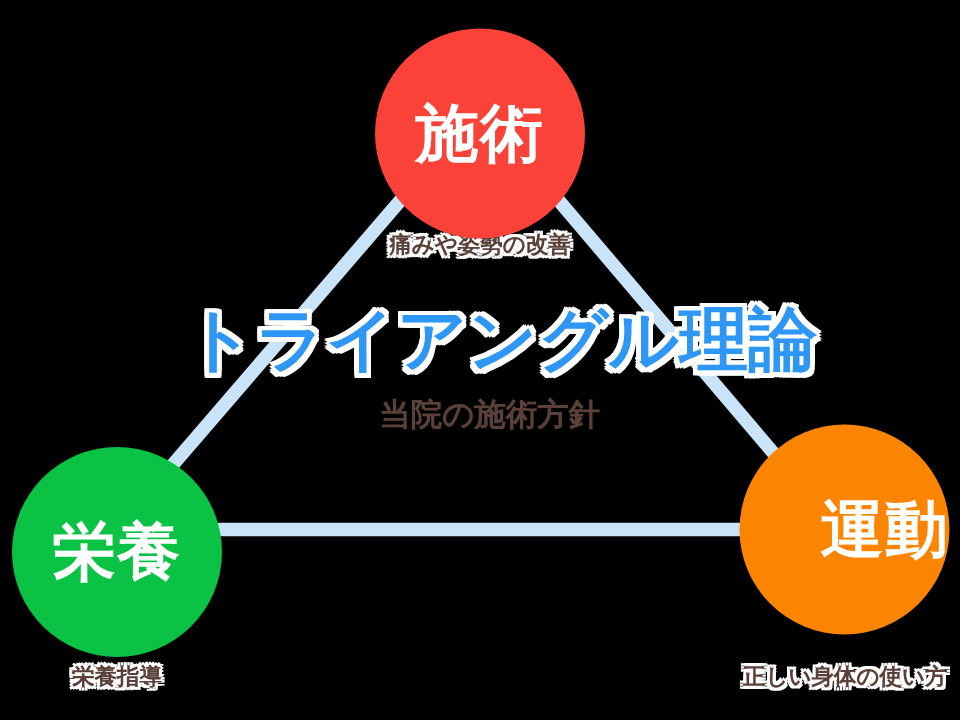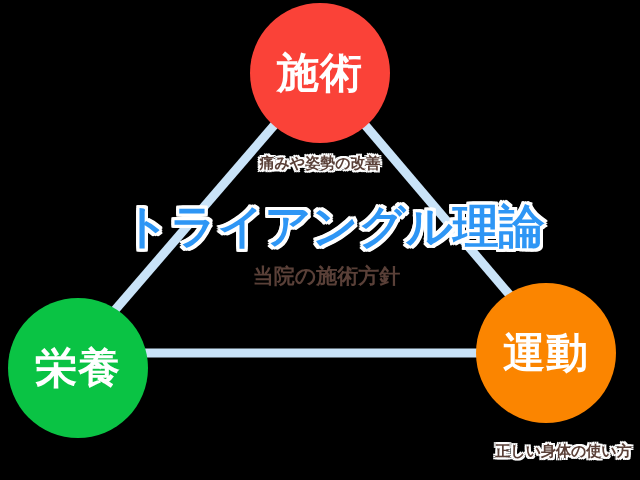--- a/index.html
+++ b/index.html
@@ -15,23 +15,23 @@
   .node {
     position: absolute;
     width: 140px;
     height: 140px;
     border-radius: 50%;
     display: flex;
     align-items: center;
     justify-content: center;
     z-index: 3;
   }
-  .node-top   { left: 250px; top: 3px; }
+  .node-top   { left: 250px; top: 19px; }
   .node-left  { left: 8px;   top: 298px; }
-  .node-right { left: 476px; top: 283px; }
+  .node-right { left: 493px; top: 283px; justify-content: flex-end; }
   .node-label {
     color: #ffffff;
     font-size: 42px;
     font-weight: bold;
     letter-spacing: 1px;
     white-space: nowrap;
   }
   .outline-sm {
     text-shadow:
       -2px -2px 0 #fff,  2px -2px 0 #fff,
@@ -105,16 +105,17 @@
   </div>
 
   <div class="node node-left" style="background: rgb(10, 195, 68);">
     <span class="node-label">栄養</span>
   </div>
 
   <div class="node node-right" style="background: rgb(251, 133, 0);">
     <span class="node-label">運動</span>
   </div>
 
+  <div class="caption caption-left outline-sm" style="color: rgb(90, 64, 56);">栄養指導</div>
 
   <div class="caption caption-right outline-sm" style="color: rgb(90, 64, 56);">正しい身体の使い方</div>
 
 </div>
 
 </body></html>

